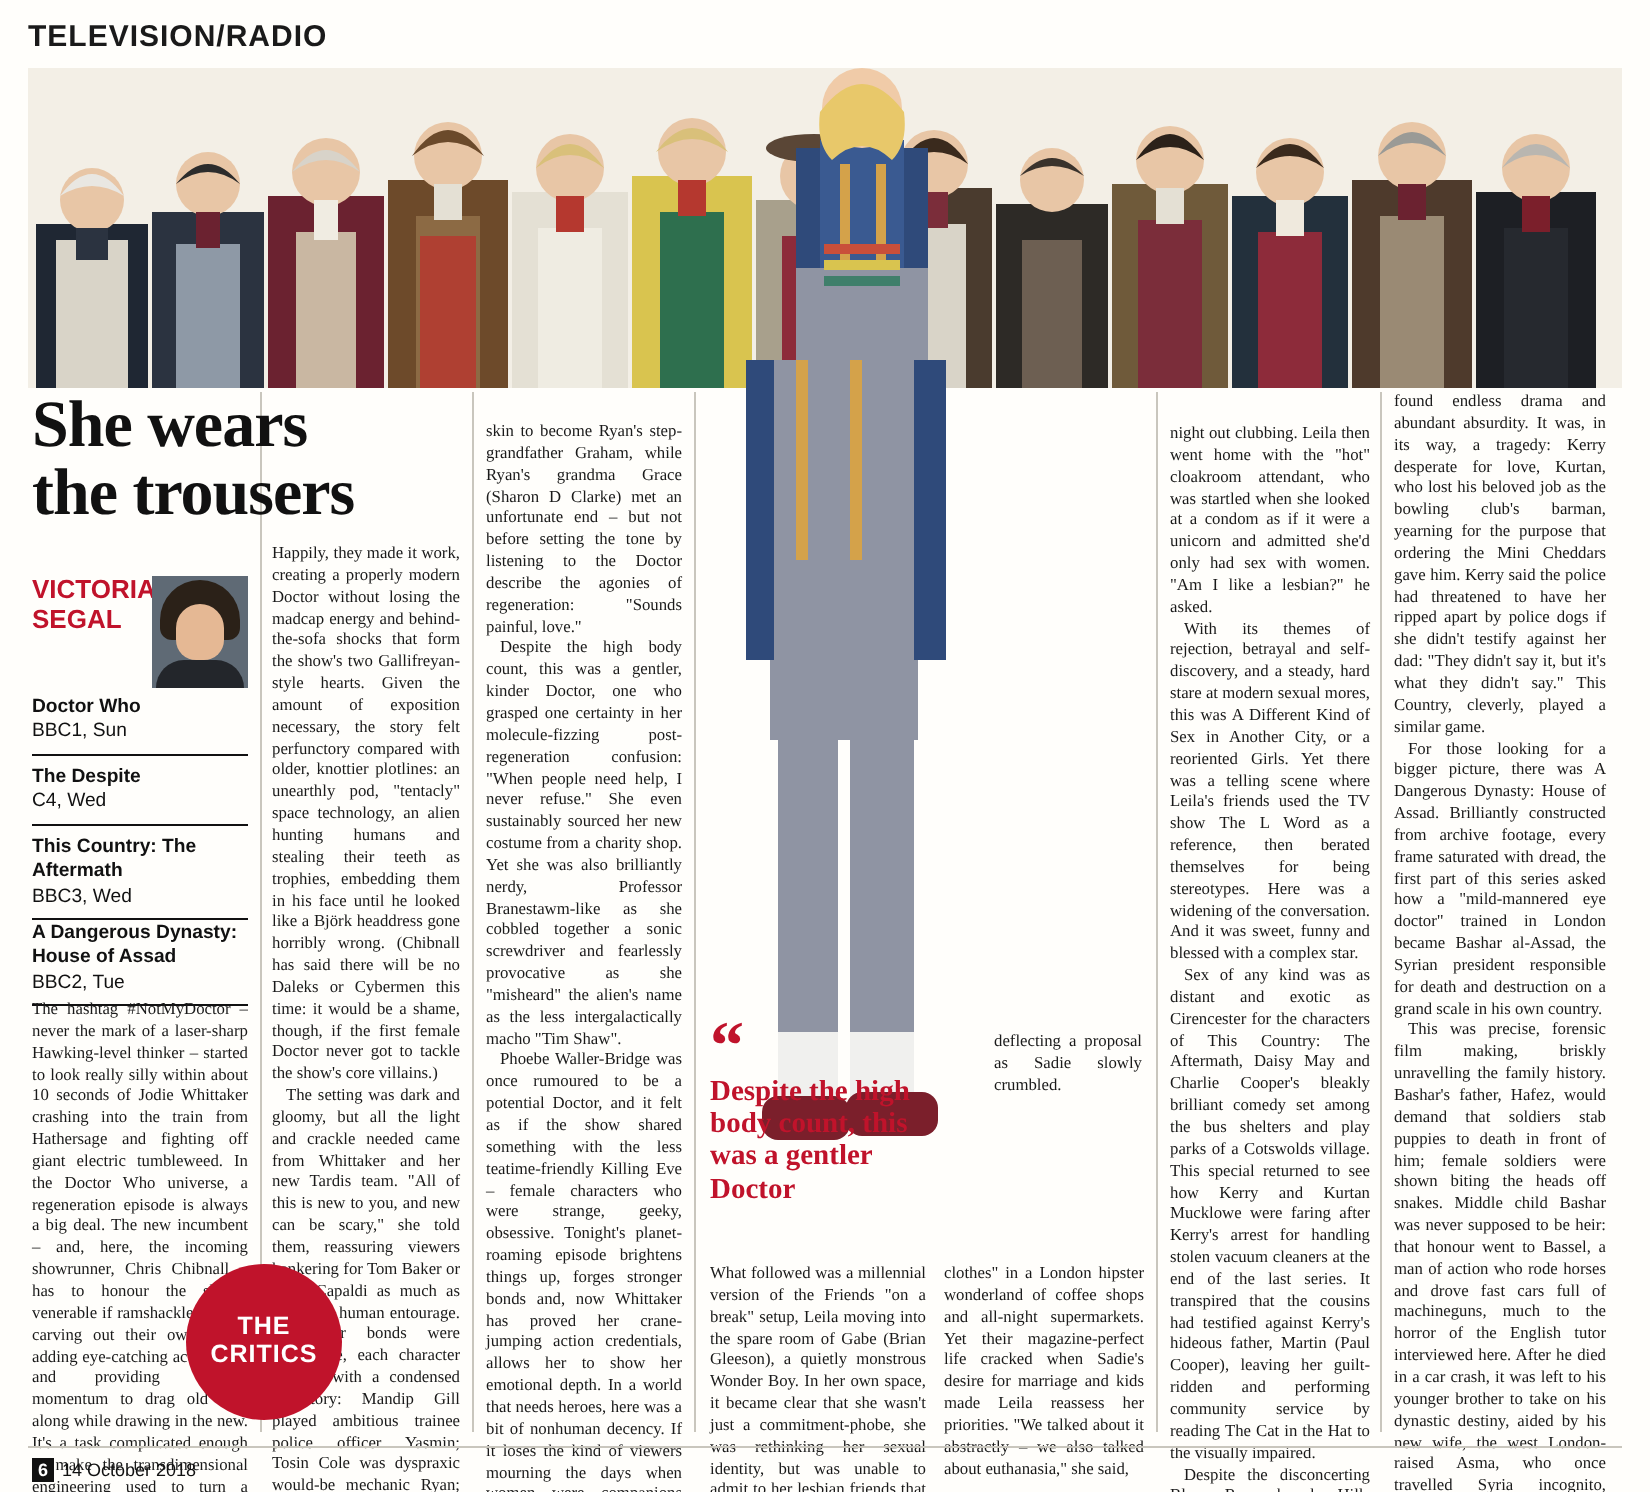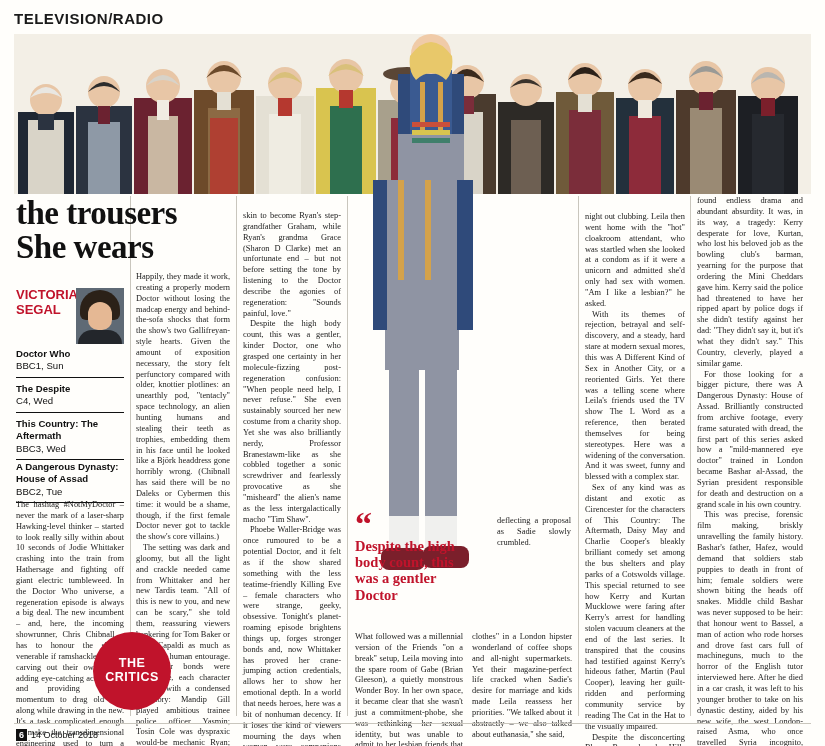--- a/index.html
+++ b/index.html
@@ -271,22 +271,22 @@
     <rect x="68" y="366" width="46" height="22" rx="8" fill="#7b1f2b"></rect>
   </svg>
 
   <div class="vrule" style="left:130px;top:196px;height:520px;"></div>
   <div class="vrule" style="left:236px;top:196px;height:520px;"></div>
   <div class="vrule" style="left:347px;top:196px;height:520px;"></div>
   <div class="vrule" style="left:578px;top:196px;height:520px;"></div>
   <div class="vrule" style="left:690px;top:196px;height:520px;"></div>
 
   <div class="headline">
+    <div>She wears</div>
     <div>the trousers</div>
-    <div>She wears</div>
   </div>
 
   <div class="byline-wrap">
     <div class="byline-photo">
       <div class="hair"></div>
       <div class="face"></div>
       <div class="shoulders"></div>
     </div>
     <div class="byline-name">
       <div>VICTORIA</div>

